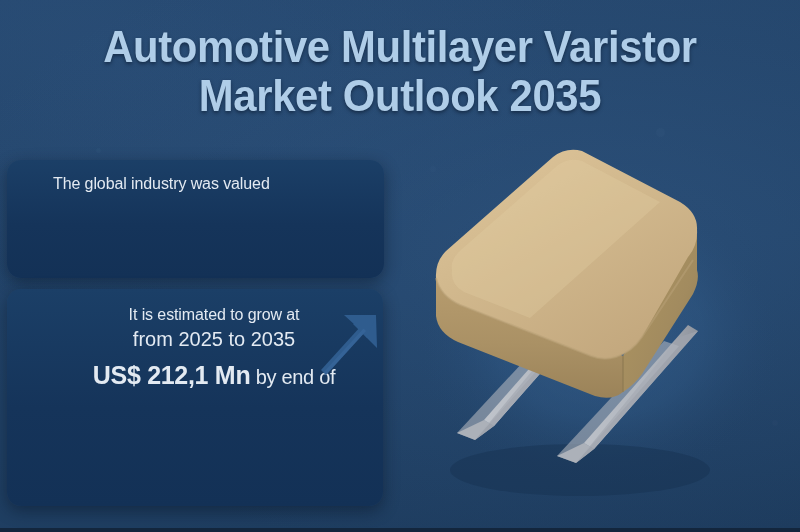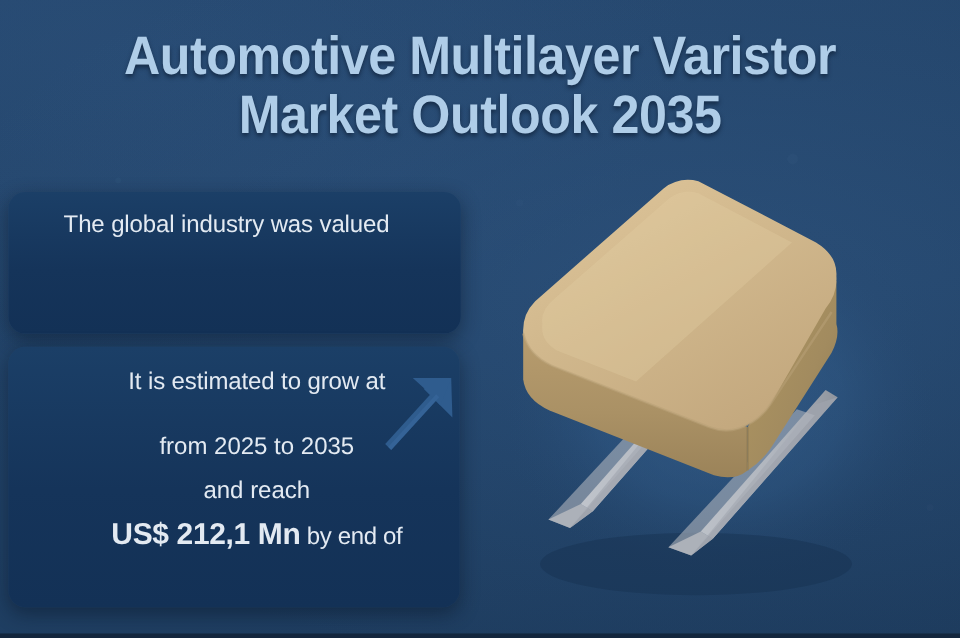--- a/index.html
+++ b/index.html
@@ -68,24 +68,24 @@
     right: 8px;
     top: 14px;
   }
   #card-2 .card-body { left: 46px; top: 16px; }
 
   .line {
     color: #E3EAF2;
     white-space: nowrap;
     line-height: 1.30;
   }
-  .reg  { font-size: 20px; font-weight: normal; letter-spacing: -0.1px; }
+  .reg  { font-size: 16px; font-weight: normal; letter-spacing: -0.1px; }
   .big  { font-size: 25px; font-weight: normal; letter-spacing: -0.3px; }
   .big b { font-weight: bold; }
-  .mid  { font-size: 20px; font-weight: normal; margin-top: 28px; }
+  .mid  { font-size: 20px; font-weight: normal; }
   .l-gap { margin-top: 11px; }
   .l-gap-s { margin-top: 7px; }
 
   
   #growth-arrow {
     position: absolute;
     left: 320px;
     top: 309px;
     width: 62px;
     height: 70px;
@@ -120,21 +120,20 @@
   <div class="card" id="card-1">
     <div class="card-body">
       <div class="line reg">The global industry was valued</div>
     </div>
   </div>
 
   <div class="card" id="card-2">
     <div class="card-body">
       <div class="line reg">It is estimated to grow at</div>
       <div class="line mid">from 2025 to 2035</div>
-      <div class="line mid l-gap">and reach</div>
       <div class="line big l-gap-s"><b>US$ 212,1 Mn</b><span class="mid"> by end of</span></div>
     </div>
   </div>
 
   <svg id="growth-arrow" viewBox="0 0 62 70">
     <g fill="#2F5C8E">
       <path d="M4 66 L44 22 L39 17 L-1 61 Z" transform="translate(2,0)"></path>
       <path d="M56 6 L57 39 L47 29 L33 15 Z"></path>
       <path d="M56 6 L24 6 L35 16 L47 29 Z"></path>
     </g>

